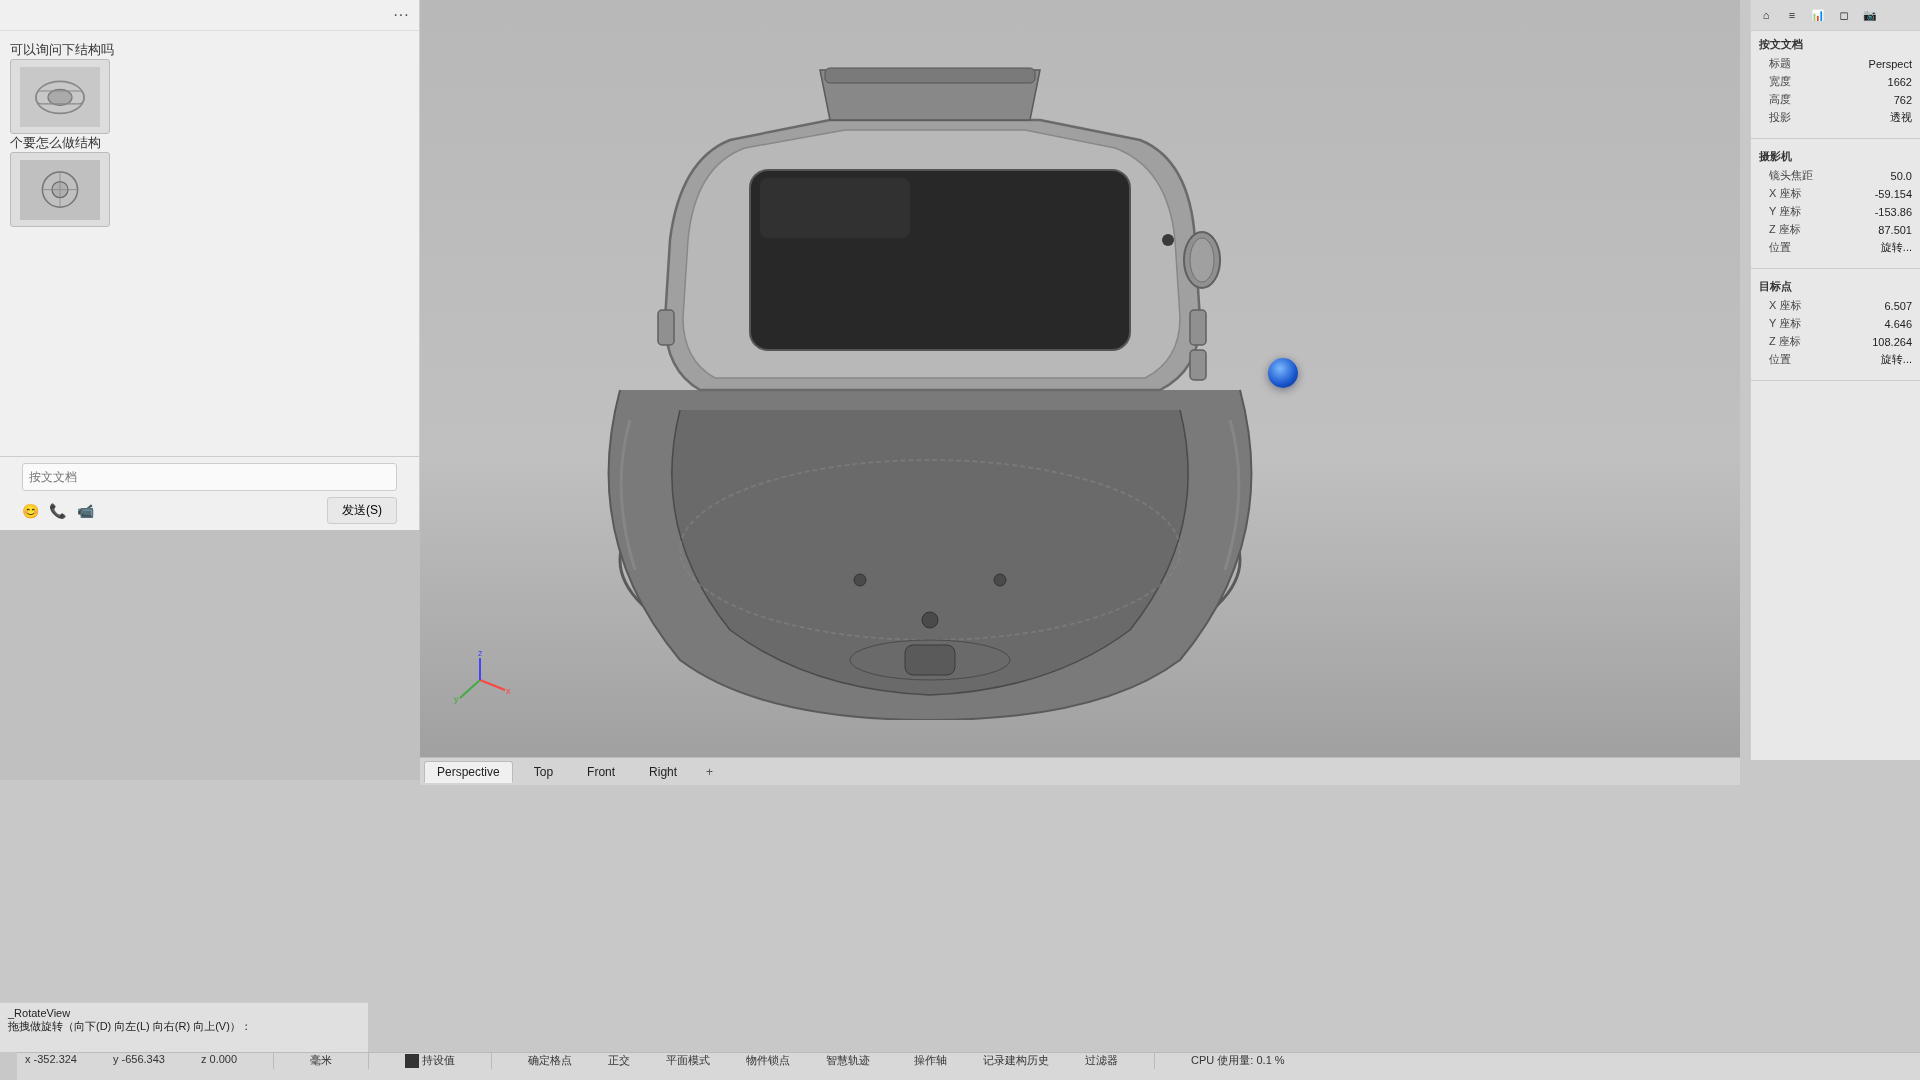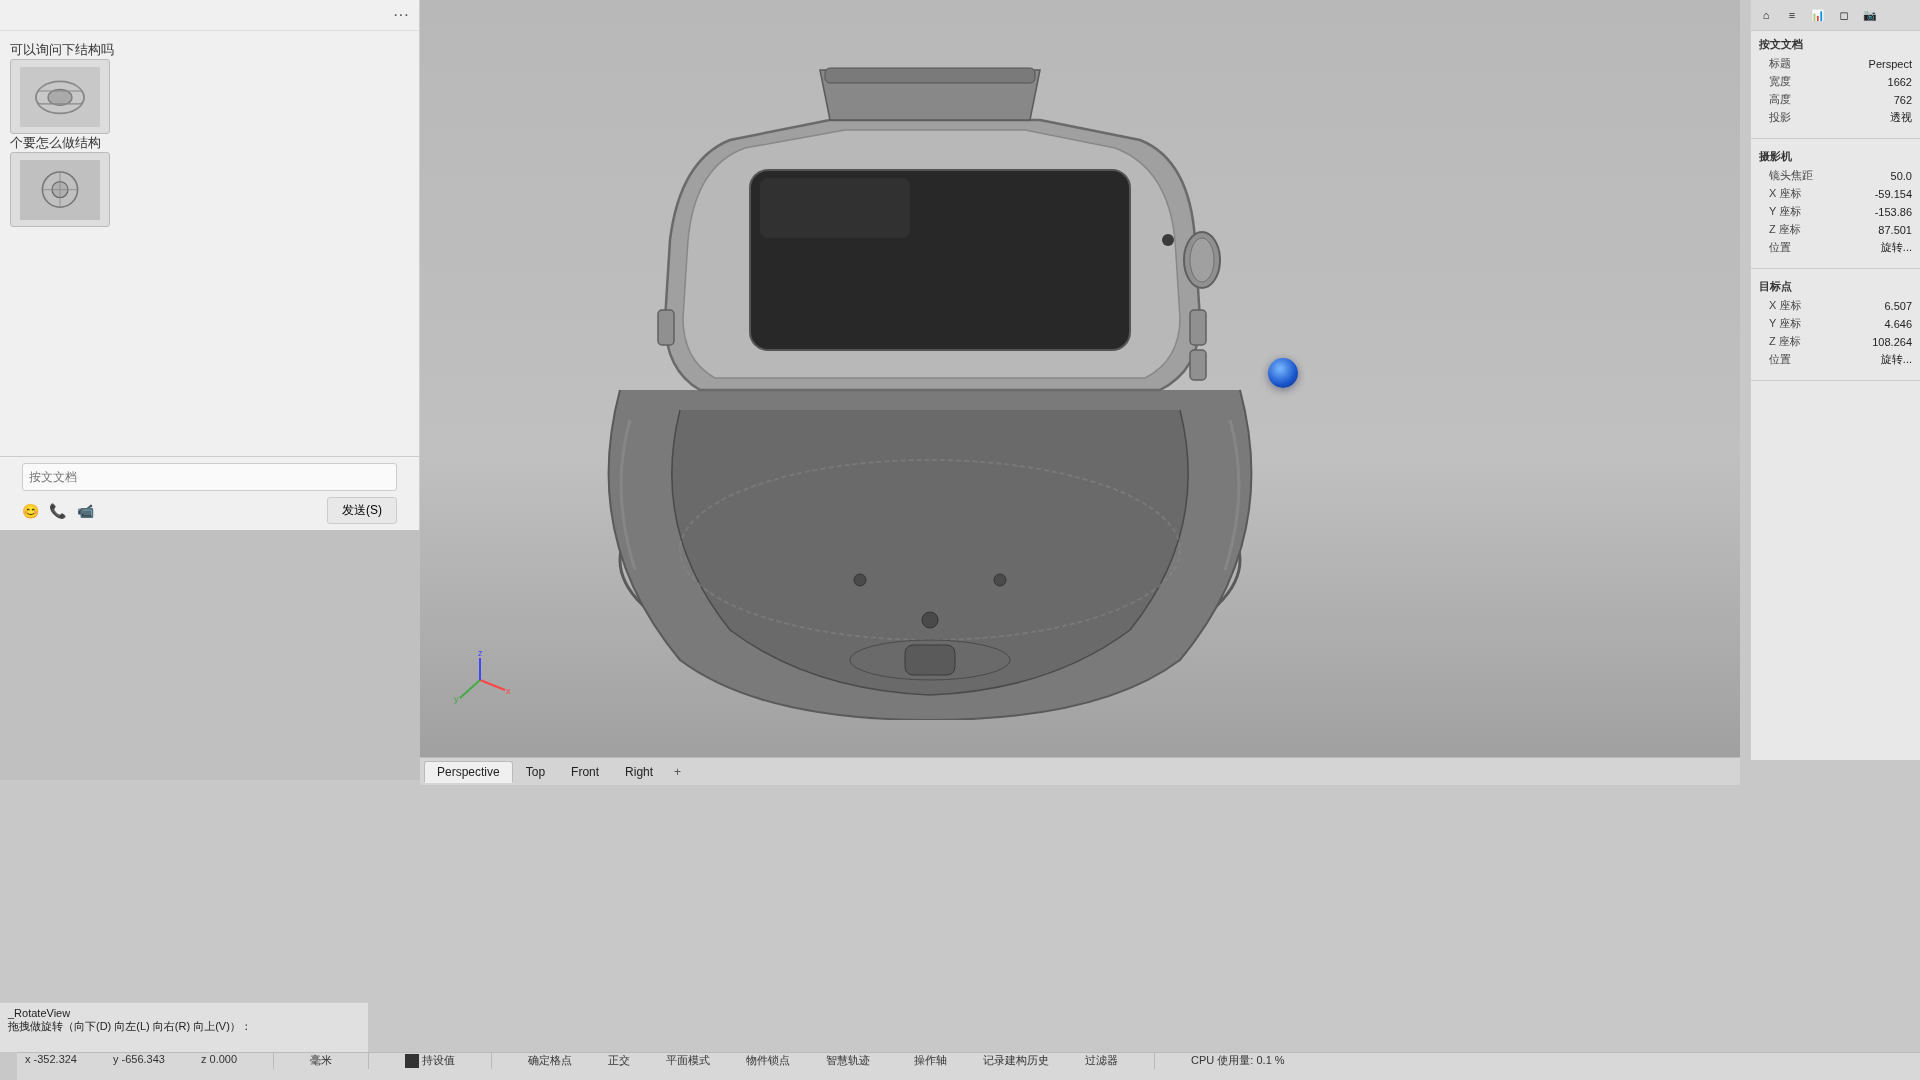--- a/index.html
+++ b/index.html
@@ -139,21 +139,21 @@
     
     #viewport-tabs {
       position: absolute;
       left: 420px; top: 757px;
       width: 1320px;
       height: 28px;
       background: #d4d4d4;
       display: flex;
       align-items: center;
       padding: 0 4px;
-      gap: 0;
+      gap: 8px;
       border-top: 1px solid #bbb;
     }
     .vp-tab {
       padding: 3px 12px;
       font-size: 12px;
       cursor: pointer;
       border: 1px solid transparent;
       border-radius: 3px 3px 0 0;
       background: transparent;
     }

